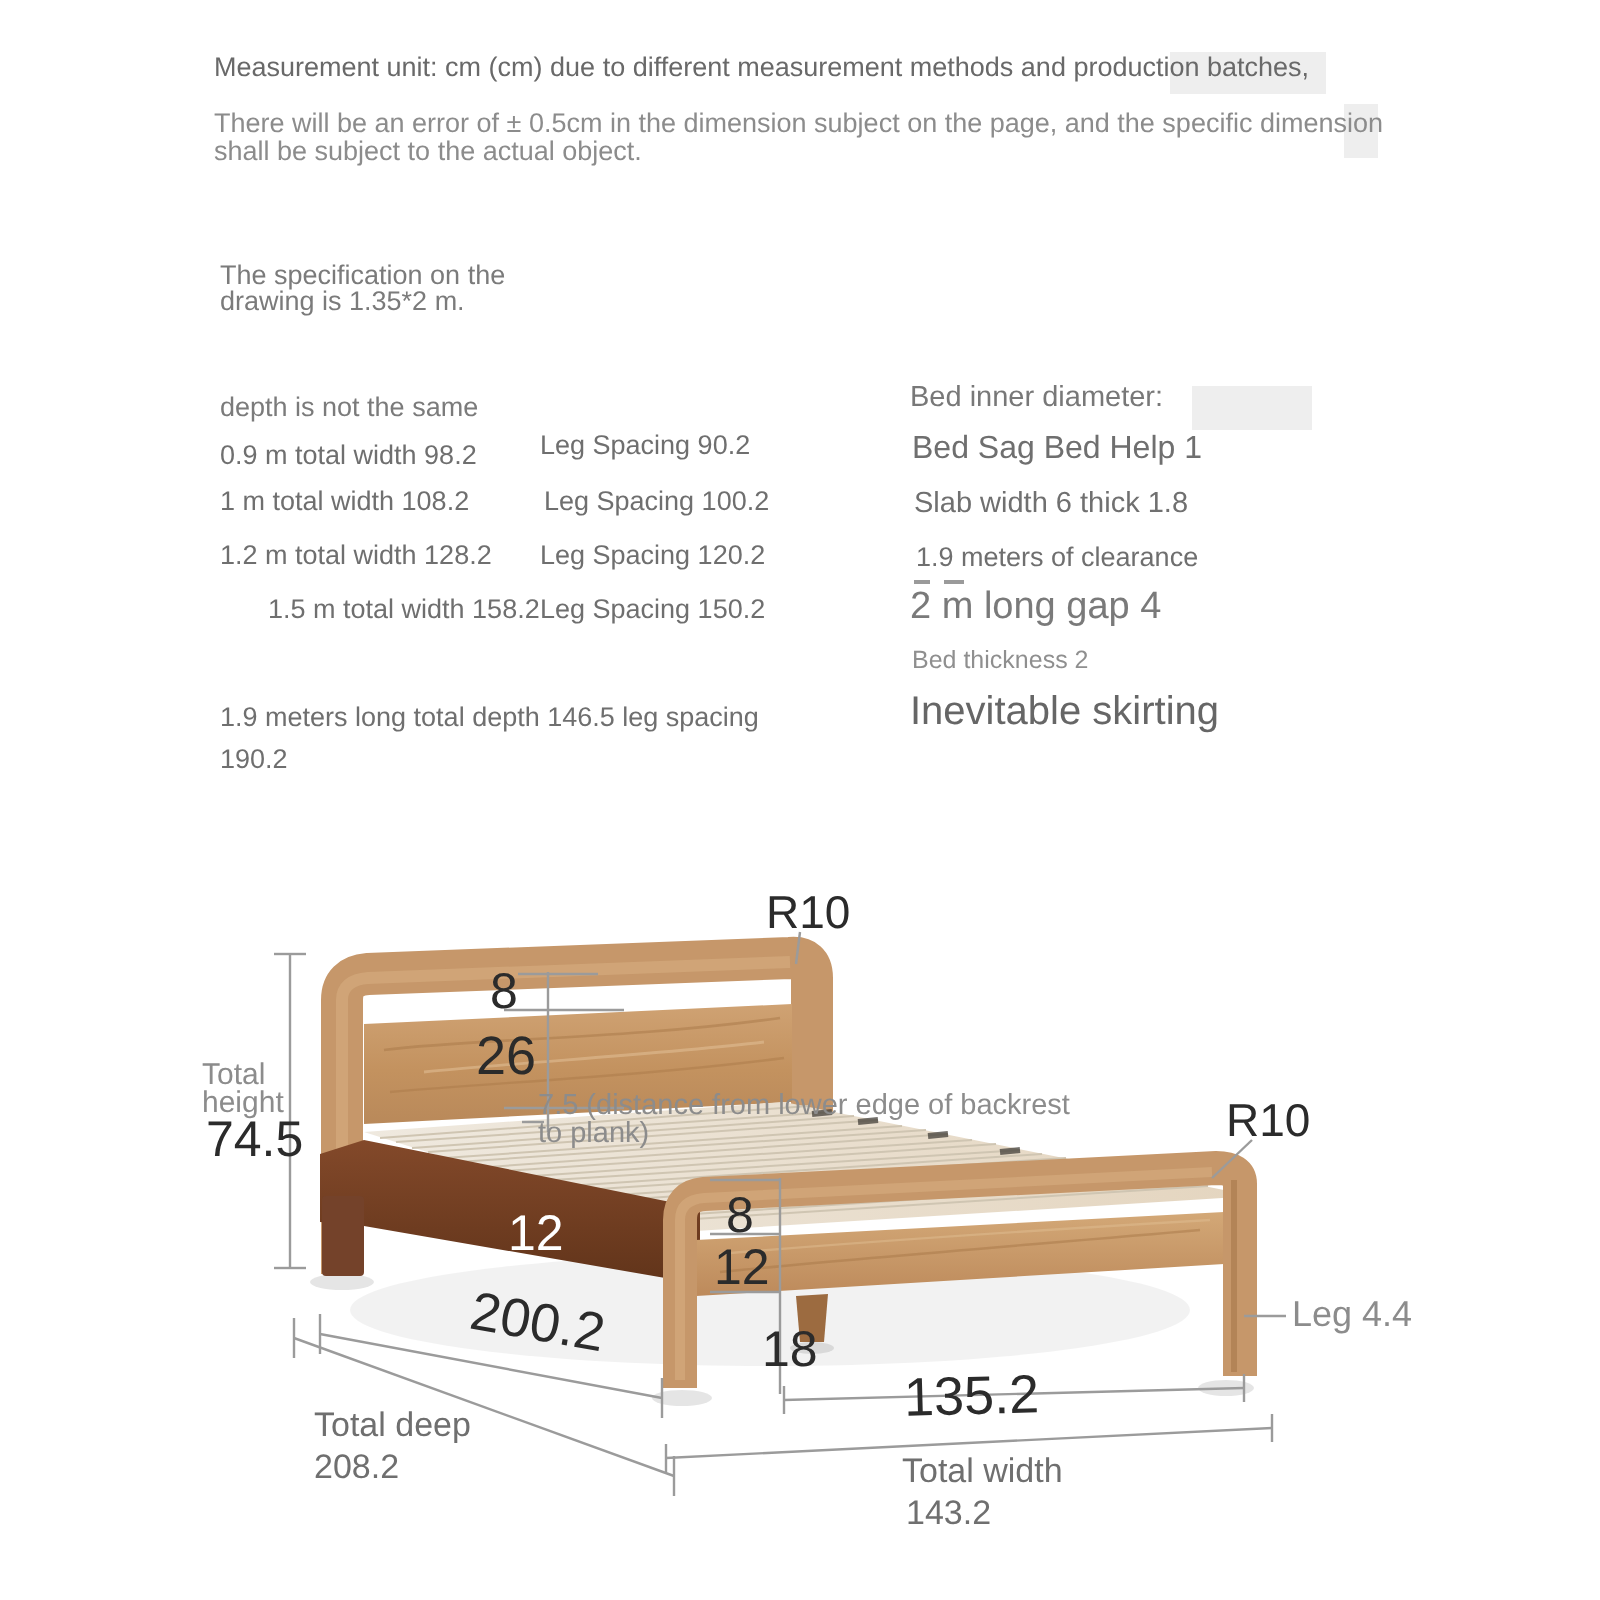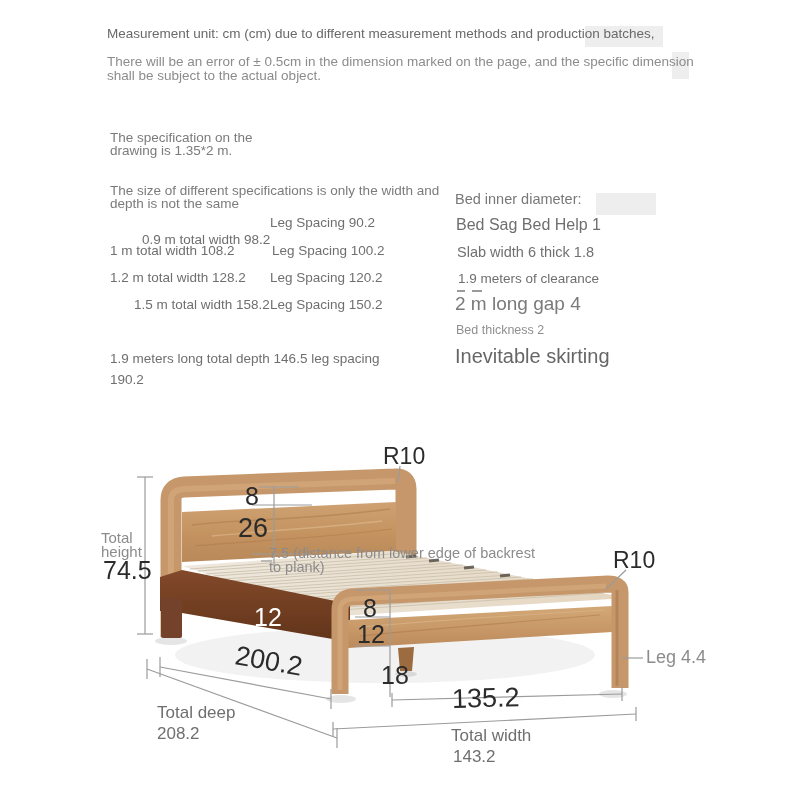--- a/index.html
+++ b/index.html
@@ -30,31 +30,30 @@
 </head>
 <body>
 
 <div class="stage">
 
   <div class="artifact" style="left:585px;top:26px;width:78px;height:21px;"></div>
   <div class="artifact" style="left:672px;top:52px;width:17px;height:27px;"></div>
   <div class="artifact" style="left:596px;top:193px;width:60px;height:22px;"></div>
 
   <div class="txt p1" style="left:107px;top:26px;">Measurement unit: cm (cm) due to different measurement methods and production batches,</div>
-  <div class="txt p2" style="left:107px;top:54px;">There will be an error of ± 0.5cm in the dimension marked on the page, and the specific dimension</div>
+  <div class="txt p2" style="left:107px;top:54px;">There will be an error of ± 0.5cm in the dimension subject on the page, and the specific dimension</div>
   <div class="txt p2" style="left:107px;top:68px;">shall be subject to the actual object.</div>
 
   <div class="txt note" style="left:110px;top:130px;">The specification on the</div>
   <div class="txt note" style="left:110px;top:143px;">drawing is 1.35*2 m.</div>
 
-  <div class="txt note" style="left:110px;top:183px;">The size of different specifications is only the width and</div>
   <div class="txt note" style="left:110px;top:196px;">depth is not the same</div>
 
   <div>
-    <div class="txt tbl" style="left:110px;top:232px;margin-left:32px;">0.9 m total width 98.2</div>
+    <div class="txt tbl" style="left:110px;top:220px;">0.9 m total width 98.2</div>
     <div class="txt tbl" style="left:270px;top:215px;">Leg Spacing 90.2</div>
     <div class="txt tbl" style="left:110px;top:243px;">1 m total width 108.2</div>
     <div class="txt tbl" style="left:272px;top:243px;">Leg Spacing 100.2</div>
     <div class="txt tbl" style="left:110px;top:270px;">1.2 m total width 128.2</div>
     <div class="txt tbl" style="left:270px;top:270px;">Leg Spacing 120.2</div>
     <div class="txt tbl" style="left:110px;top:297px;margin-left:24px;">1.5 m total width 158.2</div>
     <div class="txt tbl" style="left:270px;top:297px;">Leg Spacing 150.2</div>
     <div class="txt tbl" style="left:110px;top:351px;">1.9 meters long total depth 146.5 leg spacing</div>
     <div class="txt tbl" style="left:110px;top:372px;">190.2</div>
   </div>

